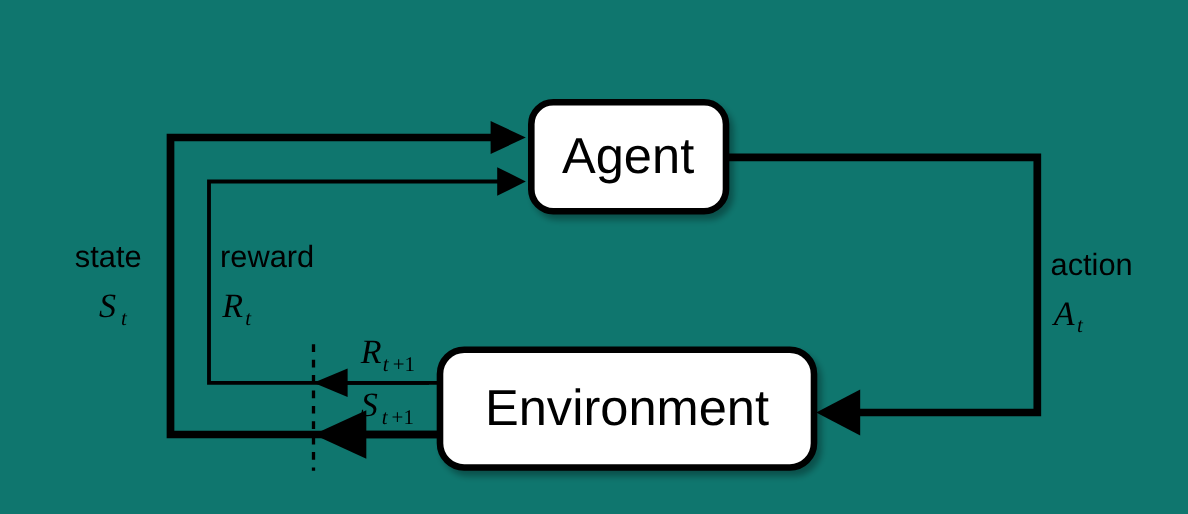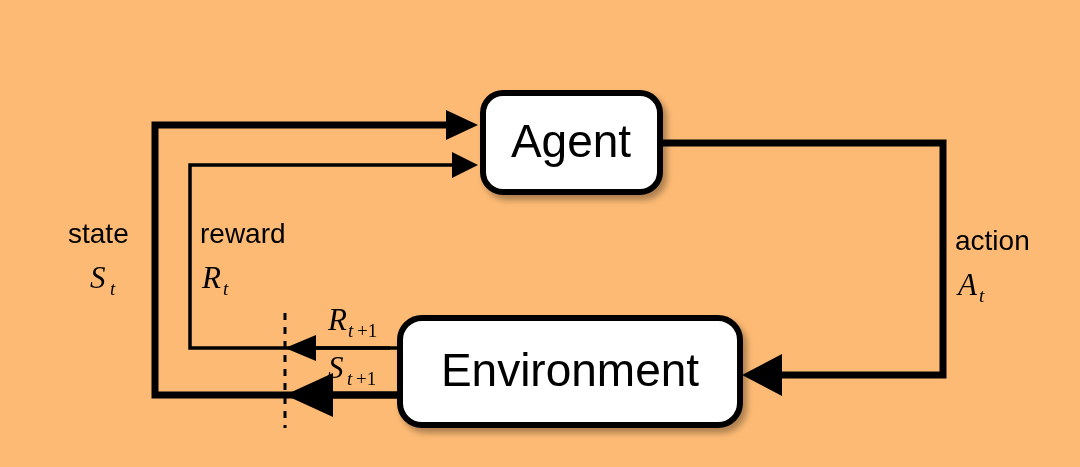--- a/index.html
+++ b/index.html
@@ -10,21 +10,21 @@
   body {
     width: 1080px;
     height: 467px;
     font-family: "Liberation Sans", sans-serif;
     overflow: hidden;
   }
   #diagram {
     position: relative;
     width: 1080px;
     height: 467px;
-    background: #fdba74;
+    background: #0f766e;
   }
   #diagram svg {
     position: absolute;
     top: 0;
     left: 0;
     width: 1080px;
     height: 467px;
   }
   .node-label {
     font-family: "Liberation Sans", sans-serif;

